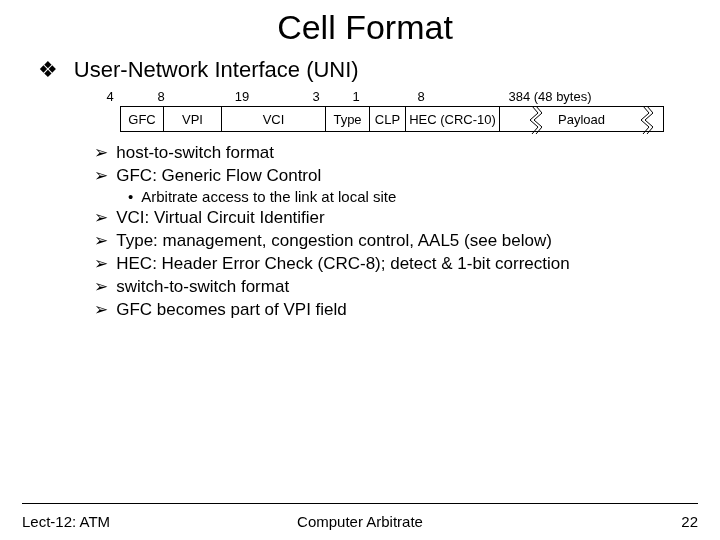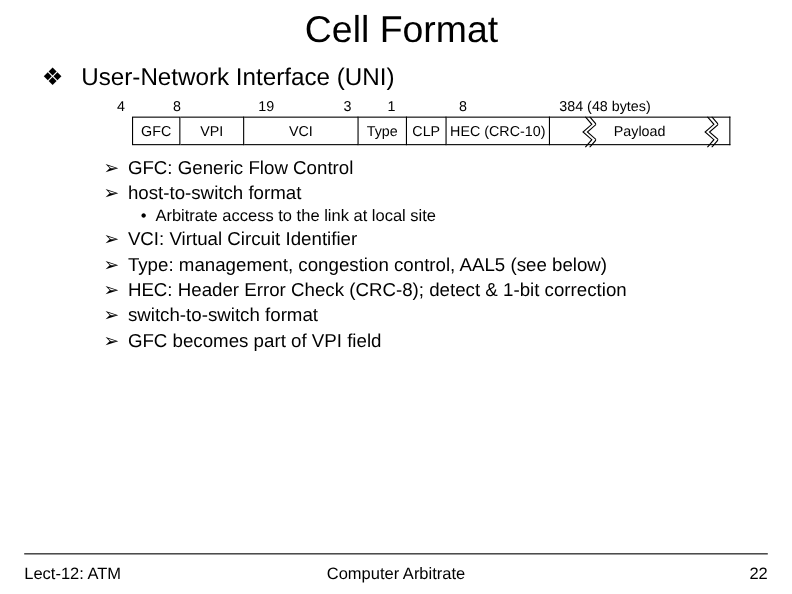--- a/index.html
+++ b/index.html
@@ -153,22 +153,22 @@
       <span class="payload-zig zig" style="right:10px">
         <svg width="14" height="28">
             <polyline points="4,0 10,7 2,14 10,21 4,28" fill="none" stroke="#000" stroke-width="1"></polyline>
             <polyline points="8,0 14,7 6,14 14,21 8,28" fill="none" stroke="#000" stroke-width="1"></polyline>
           </svg>
       </span>
     </div>
   </div>
 
   <div class="sub-list">
+    <div class="arrow-item"><span>host-to-switch format</span></div>
     <div class="arrow-item"><span>GFC: Generic Flow Control</span></div>
-    <div class="arrow-item"><span>host-to-switch format</span></div>
     <div class="sub-sub">
       <div class="dot-item"><span>Arbitrate access to the link at local site</span></div>
     </div>
     <div class="arrow-item"><span>VCI: Virtual Circuit Identifier</span></div>
     <div class="arrow-item"><span>Type: management, congestion control, AAL5 (see below)</span></div>
     <div class="arrow-item"><span>HEC: Header Error Check (CRC-8); detect &amp; 1-bit correction</span></div>
   </div>
 
 
   <div class="sub-list" style="margin-top:2px">

